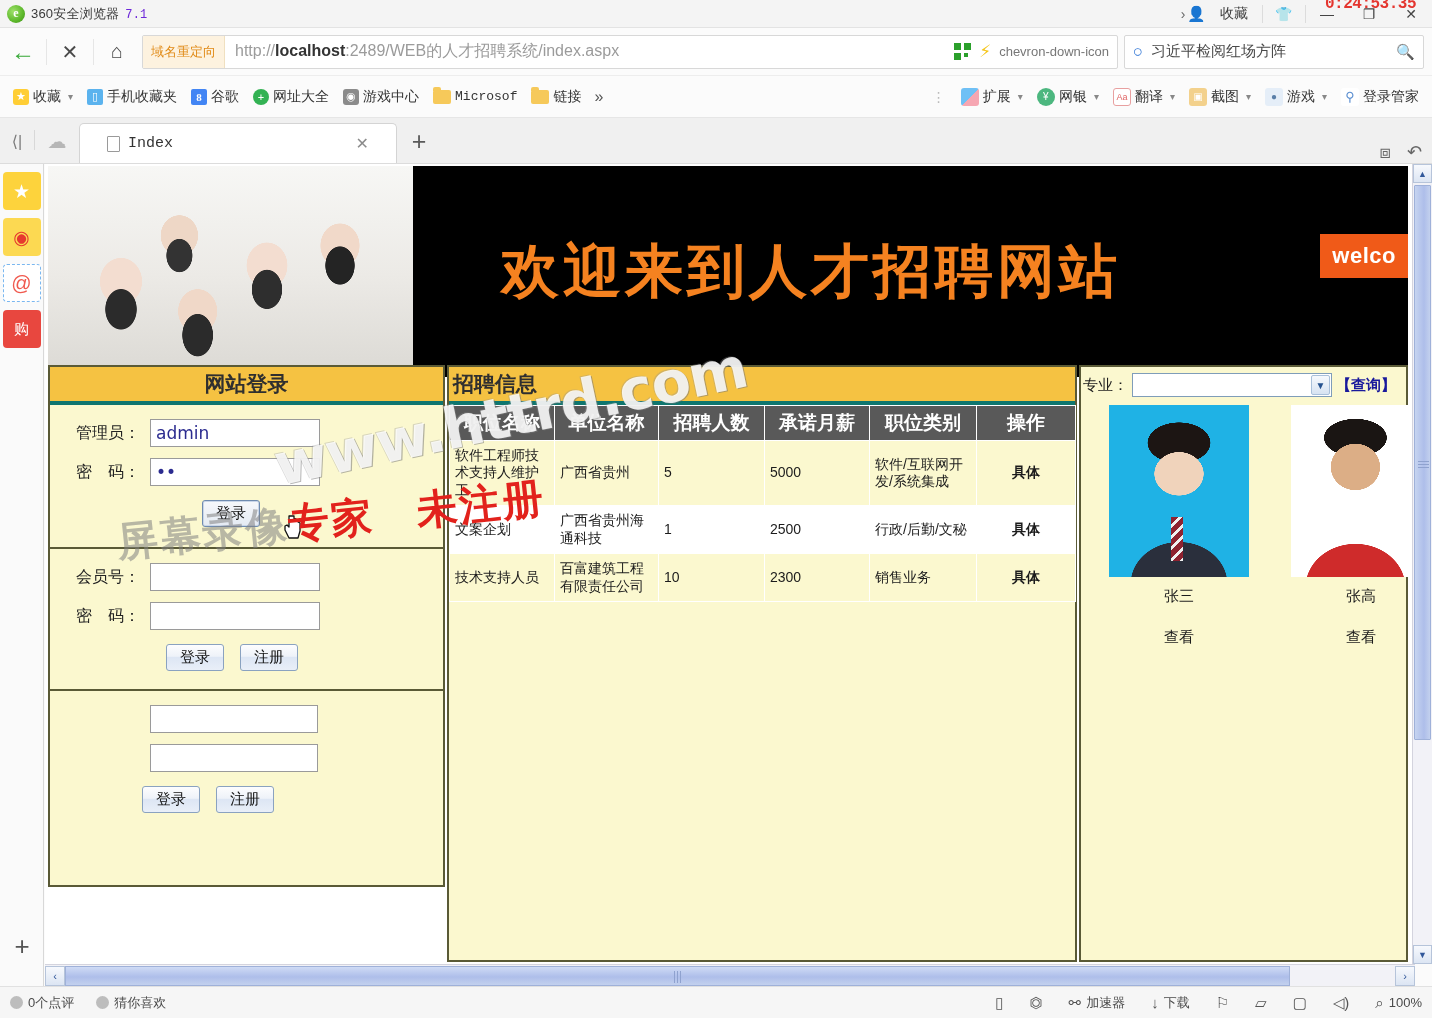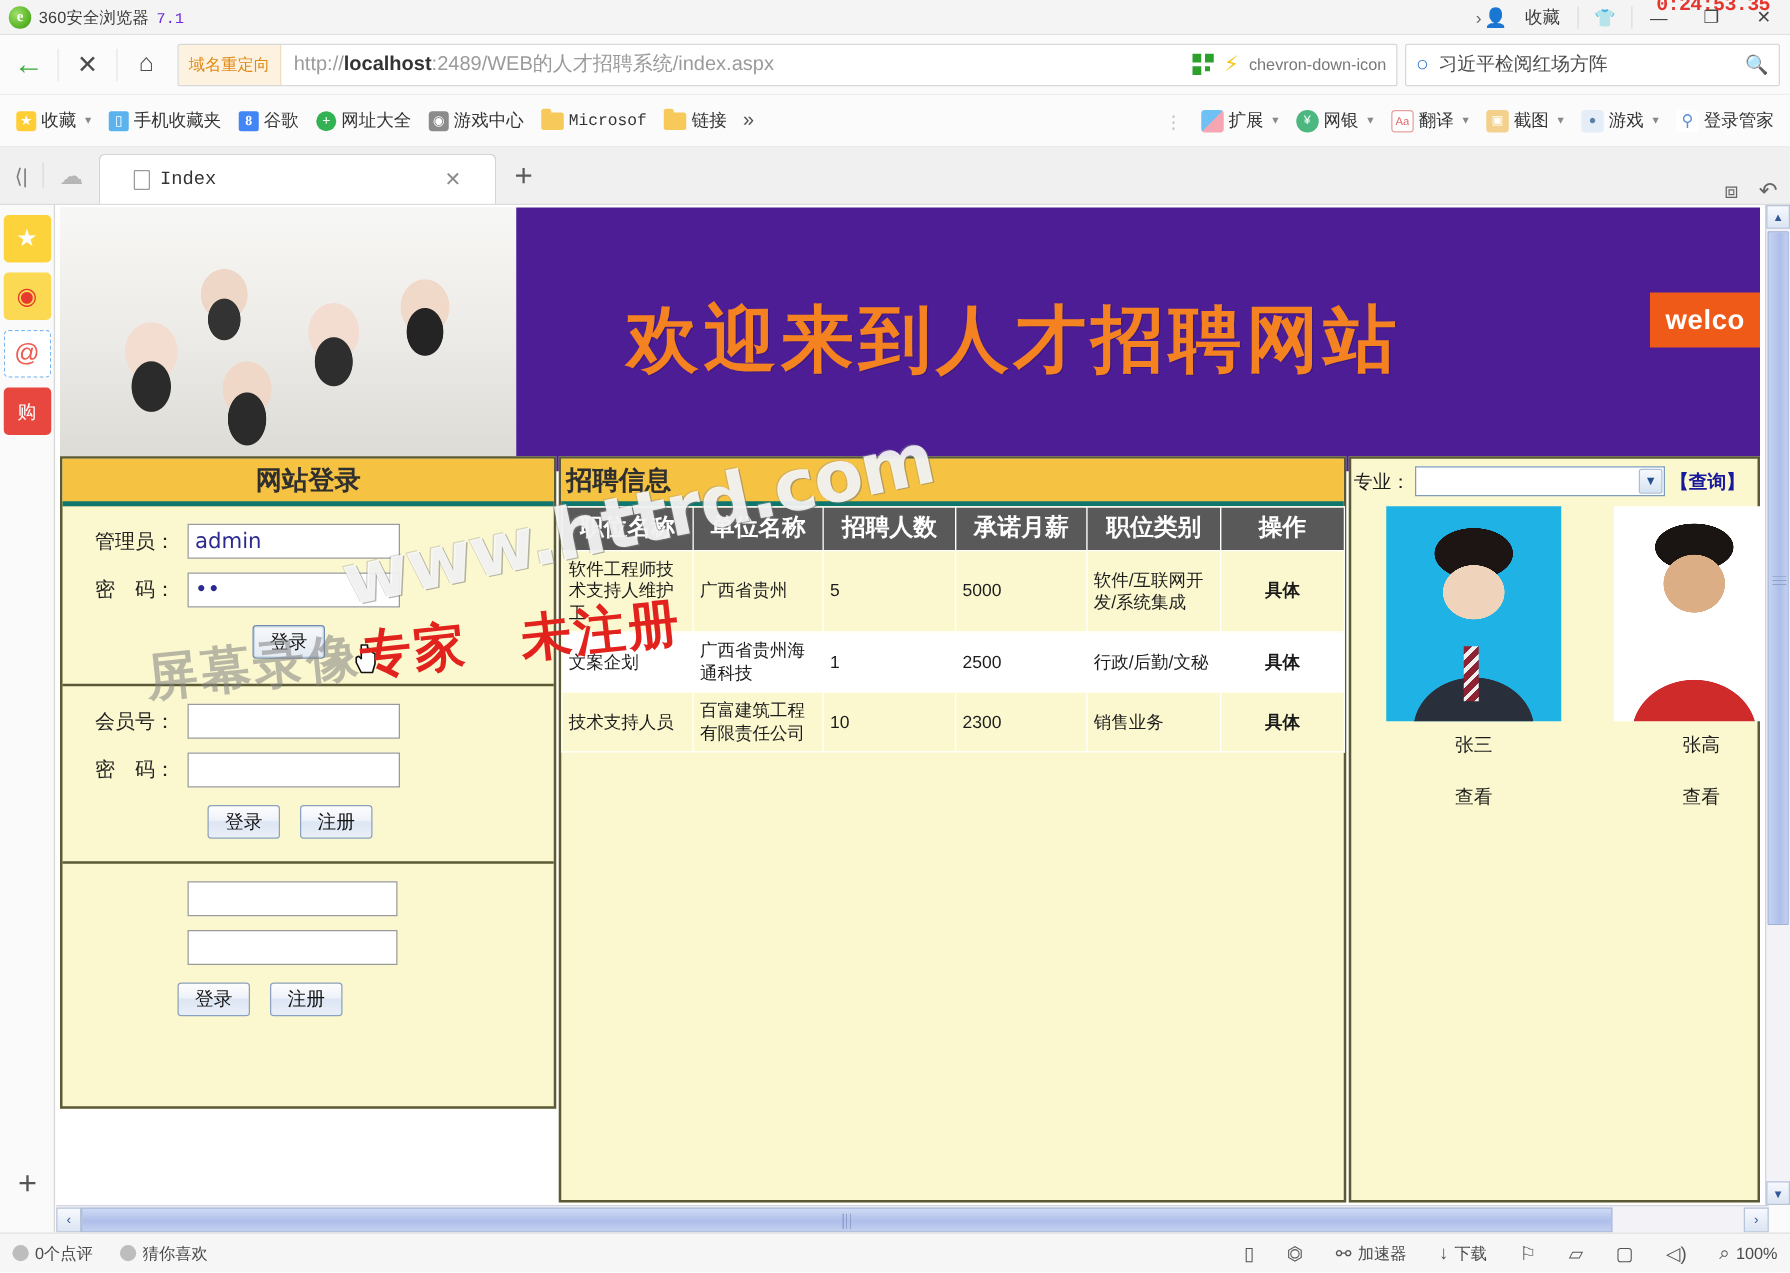--- a/index.html
+++ b/index.html
@@ -168,21 +168,21 @@
       radial-gradient(ellipse 48px 54px at 60% 50%, #f3ddd0 0 42%, rgba(243,221,208,0) 43%),
       radial-gradient(ellipse 60px 78px at 80% 50%, #242424 0 24%, rgba(36,36,36,0) 25%),
       radial-gradient(ellipse 46px 52px at 80% 40%, #f1d9c9 0 42%, rgba(241,217,201,0) 43%),
       radial-gradient(ellipse 58px 74px at 36% 45%, #333 0 22%, rgba(51,51,51,0) 23%),
       radial-gradient(ellipse 44px 48px at 36% 35%, #eed7c6 0 42%, rgba(238,215,198,0) 43%),
       linear-gradient(180deg, #f7f7f5 0%, #eceae6 55%, #dddbd6 100%);
     background-color: #f2f1ee;
   }
   .banner .blue {
     position: absolute; left: 365px; top: 0; right: 0; height: 211px;
-    background: #4c1d95;
+    background: #000000;
     display: flex; align-items: center;
   }
   .banner .welcome-cn {
     margin-left: 88px; color: #f58220; font-size: 58px; font-weight: bold;
     letter-spacing: 4px; font-family: "DejaVu Sans", sans-serif;
     text-shadow: 1px 1px 0 rgba(0,0,0,.15);
   }
   .banner .welcome-box {
     position: absolute; right: 0px; top: 68px;
     background: #f05a18; color: #fff; font-size: 22px; font-weight: bold;

